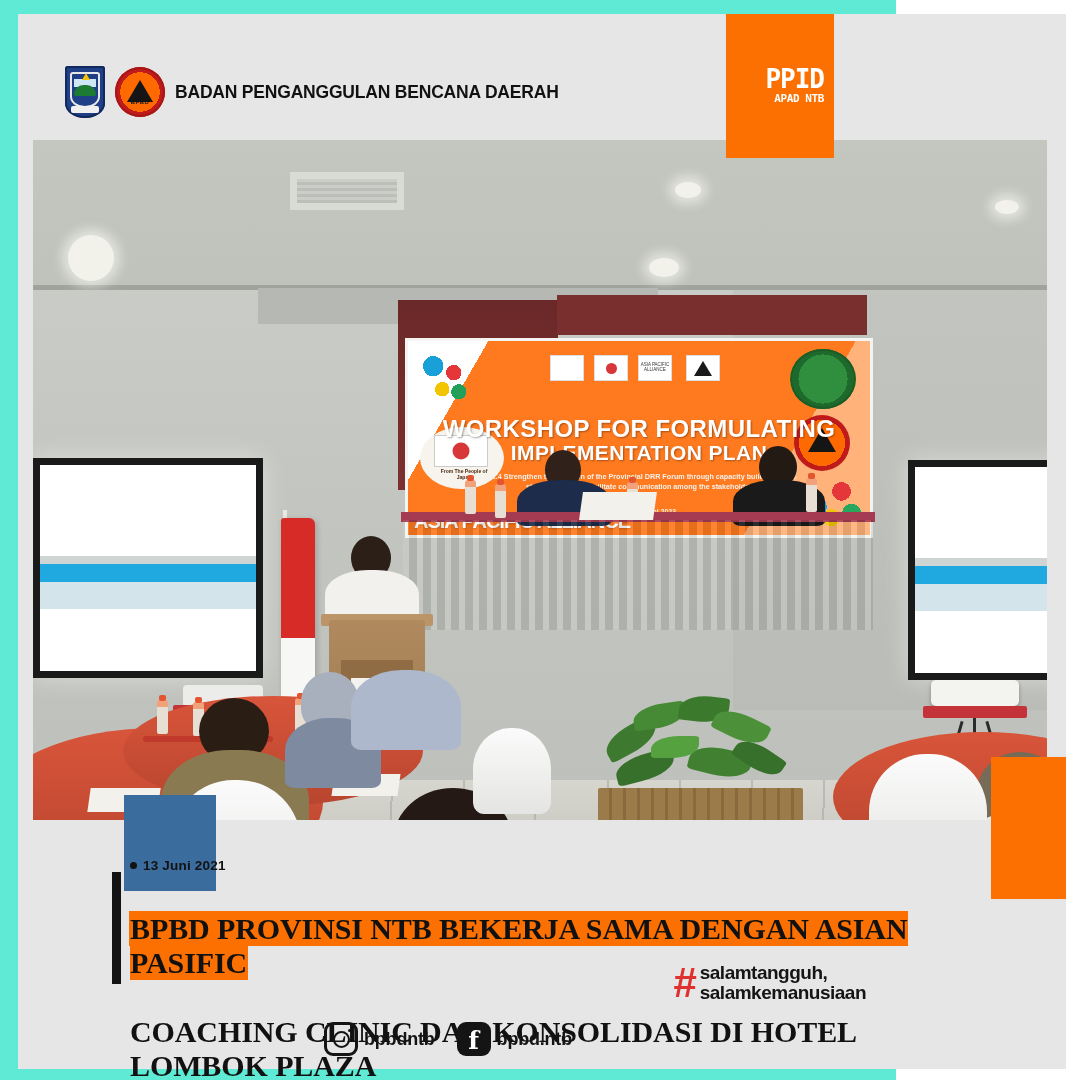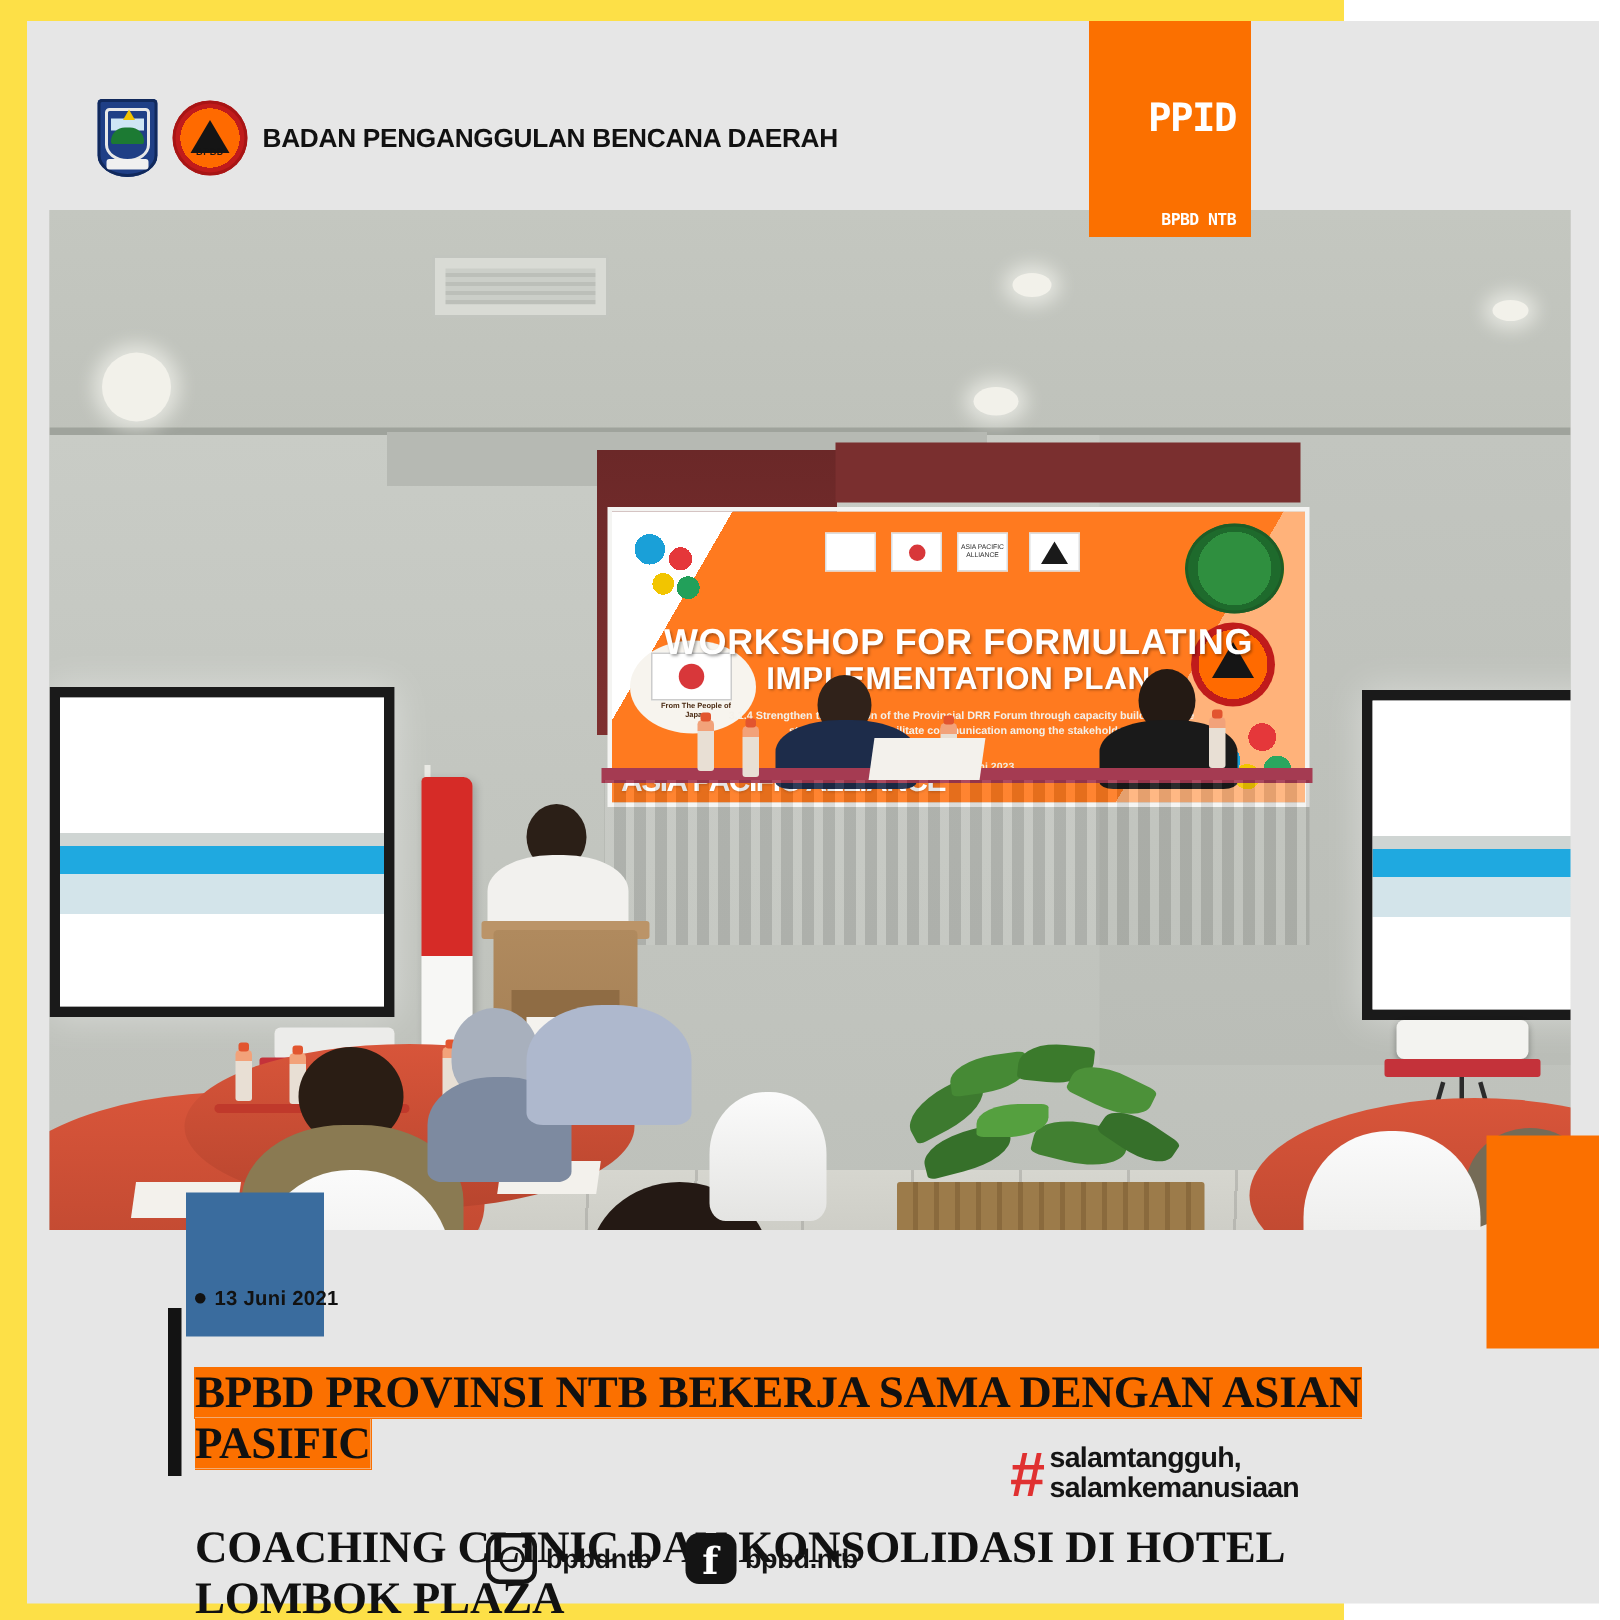--- a/index.html
+++ b/index.html
@@ -6,21 +6,21 @@
   * { box-sizing: border-box; margin: 0; padding: 0; }
   html, body {
     width: 1080px; height: 1080px;
     background: #ffffff;
     font-family: "Liberation Sans", sans-serif;
     overflow: hidden;
   }
   #poster {
     position: relative;
     width: 896px; height: 1080px;
-    background: #fde047;
+    background: #5eead4;
   }
   
   .canvas {
     position: absolute;
     left: 18px; top: 14px;
     width: 1048px; height: 1055px;
     background: #e6e6e6;
   }
 
   
@@ -102,21 +102,20 @@
   
   .ppid {
     position: absolute;
     right: 62px; top: 14px;
     width: 108px; height: 144px;
     background: #fb7000;
     display: flex; flex-direction: column;
     align-items: flex-end; justify-content: flex-start;
     padding: 52px 10px 0 0;
     z-index: 6;
-    gap: 48px;
   }
   .ppid .p1 {
     font-family: "DejaVu Sans Mono", monospace;
     font-size: 26px; font-weight: bold; color: #fff;
     letter-spacing: -1px; line-height: 1;
   }
   .ppid .p2 {
     font-family: "DejaVu Sans Mono", monospace;
     font-size: 11px; font-weight: bold; color: #fff;
     letter-spacing: -0.4px; line-height: 1; margin-top: 1px;
@@ -521,21 +520,21 @@
       <div class="tri"></div>
       <div class="lbl">BPBD</div>
     </div>
     <div class="header-text">
       <div class="l1">BADAN PENGANGGULAN BENCANA DAERAH</div>
     </div>
   </div>
 
   <div class="ppid">
     <div class="p1">PPID</div>
-    <div class="p2">BPBD NTB</div>
+    <div class="p2">APAD NTB</div>
   </div>
 
   <div class="photo">
     <div class="ceil"></div>
     <div class="ceil-edge"></div>
     <div class="ac"></div>
     <div class="dl" style="left:35px;top:95px;width:46px;height:46px;"></div>
     <div class="dl" style="left:642px;top:42px;width:26px;height:16px;"></div>
     <div class="dl" style="left:616px;top:118px;width:30px;height:19px;"></div>
     <div class="dl" style="left:962px;top:60px;width:24px;height:14px;"></div>

